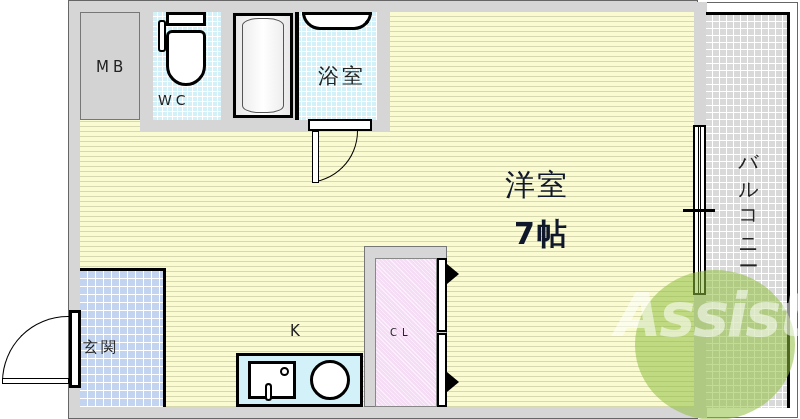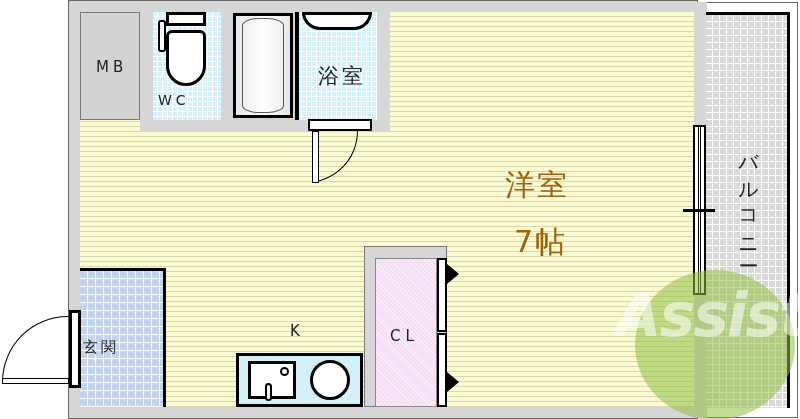--- a/index.html
+++ b/index.html
@@ -5,21 +5,21 @@
   html,body{margin:0;padding:0;background:#ffffff;}
   body{width:800px;height:419px;position:relative;overflow:hidden;font-family:"DejaVu Sans",sans-serif;}
   .abs{position:absolute;box-sizing:border-box;}
   .wall{background:#d6d6d6;border:1px solid #777;}
   .yellow{background-color:#fbfbd2;background-image:repeating-linear-gradient(to bottom,#fbfbd2 0,#fbfbd2 4px,#d7d7b0 4px,#d7d7b0 5px);}
   .cyan{background-color:#d2f1f8;background-image:repeating-linear-gradient(to right,transparent 0,transparent 4px,#ffffff 4px,#ffffff 5px),repeating-linear-gradient(to bottom,transparent 0,transparent 4px,#ffffff 4px,#ffffff 5px);}
   .blue{background-color:#c2d4ef;background-image:repeating-linear-gradient(to right,transparent 0,transparent 7px,#ffffff 7px,#ffffff 8px),repeating-linear-gradient(to bottom,transparent 0,transparent 7px,#ffffff 7px,#ffffff 8px);}
   .grey{background-color:#d9d9d9;background-image:repeating-linear-gradient(to right,transparent 0,transparent 6px,#ffffff 6px,#ffffff 7px),repeating-linear-gradient(to bottom,transparent 0,transparent 6px,#ffffff 6px,#ffffff 7px);}
   .pink{background-color:#f5ddf5;background-image:repeating-linear-gradient(45deg,transparent 0,transparent 2px,#fbeefb 2px,#fbeefb 3px);}
   .lbl{position:absolute;color:#222;font-family:"DejaVu Sans",sans-serif;letter-spacing:4px;white-space:nowrap;}
-  .big{font-size:30px;letter-spacing:2px;color:#a16207;}
+  .big{font-size:30px;letter-spacing:2px;color:#0f172a;}
 </style>
 </head>
 <body>
 
 <div class="abs wall" style="left:68px;top:0;width:630px;height:419px;border-color:#666;"></div>
 
 <div class="abs yellow" style="left:80px;top:12px;width:614px;height:395px;"></div>
 
 <div class="abs wall" style="left:80px;top:12px;width:60px;height:108px;background:#d3d3d3;"></div>
 <div class="lbl" style="left:96px;top:58px;font-size:15px;">MB</div>
@@ -39,38 +39,38 @@
 <div class="abs cyan" style="left:297px;top:12px;width:80px;height:108px;"></div>
 <div class="abs" style="left:302px;top:12px;width:70px;height:18px;background:#fff;border:3px solid #000;border-radius:0 0 35px 35px;"></div>
 <div class="abs" style="left:295px;top:12px;width:4px;height:108px;background:#000;"></div>
 <div class="lbl" style="left:318px;top:62px;font-size:21px;letter-spacing:3px;">浴室</div>
 
 <div class="abs" style="left:308px;top:119px;width:64px;height:12px;background:#fff;border:2px solid #000;"></div>
 <div class="abs" style="left:312px;top:131px;width:7px;height:52px;background:#fff;border:1px solid #000;"></div>
 <div class="abs" style="left:280px;top:131px;width:78px;height:52px;border-right:1.5px solid #000;border-bottom:1.5px solid #000;border-radius:0 0 52px 0;clip-path:inset(0 0 0 50%);"></div>
 
 <div class="lbl big" style="left:505px;top:165px;">洋室</div>
-<div class="lbl big" style="left:514px;top:222px;">7帖</div>
+<div class="lbl big" style="left:514px;top:214px;font-weight:bold;">7帖</div>
 
 <div class="abs blue" style="left:80px;top:268px;width:86px;height:139px;border-top:3px solid #000;border-right:3px solid #000;"></div>
 <div class="lbl" style="left:83px;top:338px;font-size:15px;letter-spacing:3px;">玄関</div>
 <div class="abs" style="left:69px;top:310px;width:12px;height:78px;background:#fff;border:3px solid #000;"></div>
 <div class="abs" style="left:2px;top:316px;width:67px;height:66px;border-top:1.5px solid #000;border-left:1.5px solid #000;border-radius:66px 0 0 0;"></div>
 <div class="abs" style="left:2px;top:378px;width:67px;height:6px;background:#fff;border:1px solid #000;"></div>
 
 <div class="lbl" style="left:290px;top:322px;font-size:15px;">K</div>
 <div class="abs" style="left:236px;top:353px;width:127px;height:54px;background:#d2f1f8;border:3px solid #000;"></div>
 <div class="abs" style="left:248px;top:361px;width:48px;height:38px;background:#fff;border:3px solid #000;"></div>
 <div class="abs" style="left:265px;top:383px;width:7px;height:18px;background:#fff;border:2px solid #000;border-radius:4px;"></div>
 <div class="abs" style="left:280px;top:367px;width:9px;height:9px;background:#fff;border:2px solid #000;border-radius:50%;"></div>
 <div class="abs" style="left:310px;top:360px;width:40px;height:40px;background:#fff;border:3px solid #000;border-radius:50%;"></div>
 
 <div class="abs wall" style="left:364px;top:246px;width:83px;height:161px;"></div>
 <div class="abs pink" style="left:375px;top:258px;width:62px;height:149px;border:1px solid #888;"></div>
-<div class="lbl" style="left:390px;top:327px;font-size:15px;letter-spacing:5px;">CL</div>
+<div class="lbl" style="left:390px;top:327px;font-size:10px;letter-spacing:5px;">CL</div>
 <div class="abs" style="left:437px;top:258px;width:10px;height:74px;background:#fff;border:2px solid #000;"></div>
 <div class="abs" style="left:437px;top:333px;width:10px;height:74px;background:#fff;border:2px solid #000;"></div>
 <div class="abs" style="left:447px;top:264px;width:0;height:0;border-top:10px solid transparent;border-bottom:10px solid transparent;border-left:12px solid #000;"></div>
 <div class="abs" style="left:447px;top:372px;width:0;height:0;border-top:10px solid transparent;border-bottom:10px solid transparent;border-left:12px solid #000;"></div>
 
 <div class="abs" style="left:694px;top:2px;width:104px;height:416px;background:#fff;border:1px solid #666;"></div>
 <div class="abs" style="left:694px;top:2px;width:13px;height:416px;background:#d6d6d6;"></div>
 <div class="abs grey" style="left:706px;top:12px;width:84px;height:396px;border-top:3px solid #000;border-right:3px solid #000;"></div>
 <div class="abs" style="left:693px;top:125px;width:13px;height:170px;background:#fff;border:2px solid #000;"></div>
 <div class="abs" style="left:698px;top:125px;width:3px;height:170px;border-left:1px solid #000;border-right:1px solid #000;"></div>

